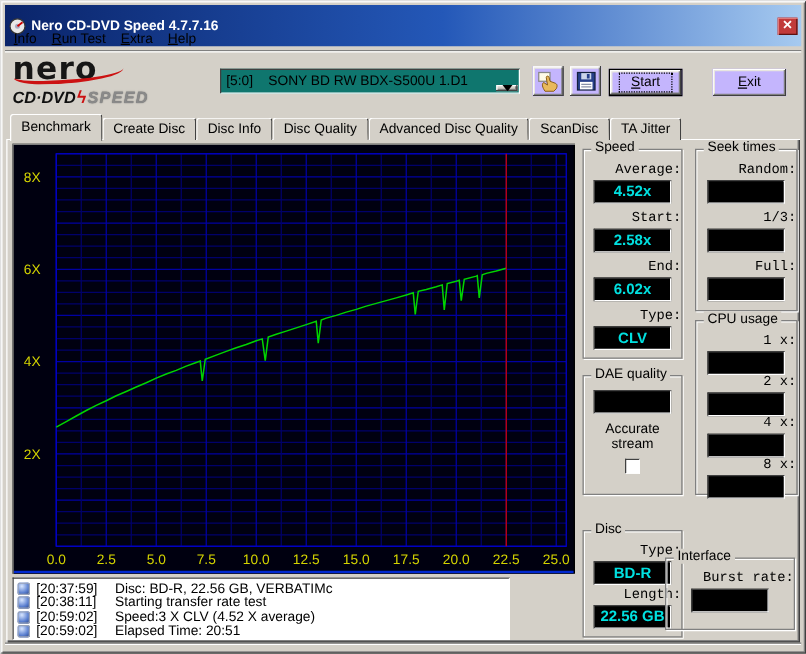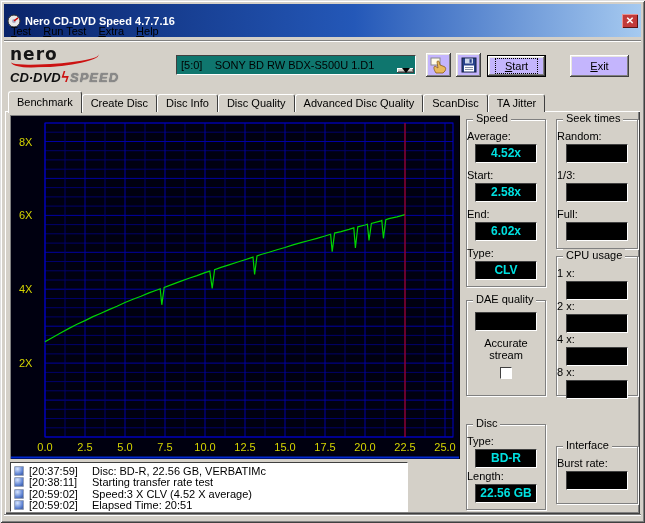--- a/index.html
+++ b/index.html
@@ -23,21 +23,21 @@
     box-shadow: inset 1px 1px 0 #e89090, inset -1px -1px 0 #5c1212;
     font-weight:bold; font-size:10px; line-height:13px; text-align:center; cursor:default;
   }
   
   .menubar { position:absolute; left:4px; top:22px; right:4px; height:18px; display:flex; align-items:center; padding-left:1px; }
   .menu-item { padding:2px 6px; }
   .menu-item::first-letter { text-decoration:underline; }
   .rule { position:absolute; left:4px; right:4px; height:2px; border-top:1px solid #808080; border-bottom:1px solid #ffffff; }
   
   .logo { position:absolute; left:10px; top:43px; width:160px; height:44px; }
-  .logo-nero { font-family:"DejaVu Sans",sans-serif; font-size:17px; font-weight:bold; color:#161616; line-height:23px; letter-spacing:1px; }
+  .logo-nero { font-family:"DejaVu Sans",sans-serif; font-size:25px; font-weight:bold; color:#161616; line-height:23px; letter-spacing:1px; }
   .logo-swoosh { position:absolute; left:1px; top:12px; width:88px; height:12px;
     border-bottom:3px solid #cc1212; border-radius:0 0 100% 45% / 0 0 16px 9px; transform:rotate(-2deg); }
   .logo-row2 { margin-top:3px; font-size:13px; font-weight:bold; display:flex; align-items:baseline; gap:1px; white-space:nowrap; }
   .logo-cddvd { color:#101010; font-style:italic; letter-spacing:0px; }
   .logo-bolt { color:#cc1212; font-size:14px; }
   .logo-speed { color:#8a8a8a; font-style:italic; letter-spacing:1px; text-shadow:0 0 1px #555; }
   .combo {
     position:absolute; left:176px; top:55px; width:240px; height:20px; background:#0f766e;
     border:1px solid; border-color:#404040 #ffffff #ffffff #404040; display:flex;align-items:flex-end;
   }
@@ -74,34 +74,34 @@
     position:absolute; left:10px; top:462px; width:398px; height:50px; background:#fff;
     border:1px solid; border-color:#404040 #ffffff #ffffff #404040; padding:2px 3px; overflow:hidden;
   }
   .log-row { display:flex; align-items:center; height:11.5px; gap:5px; white-space:nowrap; }
   .log-icon { width:10px; height:10px; flex:0 0 10px; border-radius:2px;
     background: radial-gradient(circle at 35% 30%, #d8e6ff, #5a7fd0 55%, #223a78); box-shadow:0 0 0 1px #9aa4b8 inset; }
   .log-time { width:58px; }
   
   .group { position:absolute; border:1px solid #808080; box-shadow: 1px 1px 0 #ffffff, inset 1px 1px 0 #ffffff; padding-top:10px; }
   .group-title { position:absolute; top:-8px; left:6px; background:#d4d0c8; padding:0 3px; }
-  .flabel { text-align:left; height:13px; line-height:13px; }
+  .flabel { text-align:right; height:13px; line-height:13px;font-family:Liberation Mono, monospace; }
   .lcd {
     width:62px; height:19px; margin:1px auto 6px auto; background:#000; color:#00e0e0;
     font-weight:bold; font-size:12px; line-height:17px; text-align:center;
     border:1px solid; border-color:#404040 #ffffff #ffffff #404040;
   }
   .g-speed { left:466px; top:119px; width:80px; height:168px; }
   .g-seek  { left:556px; top:119px; width:82px; height:130px; }
   .g-cpu   { left:556px; top:256px; width:82px; height:140px; }
   .g-cpu .lcd { margin-bottom:0; }
   .g-dae   { left:466px; top:300px; width:80px; height:96px; }
   .g-disc  { left:466px; top:424px; width:80px; height:86px; }
   .g-disc .lcd { margin-bottom:2px; }
-  .g-iface { left:556px; top:446px; width:82px; height:58px; }
+  .g-iface { left:532px; top:446px; width:104px; height:58px; }
   .checkbox { width:12px; height:12px; background:#fff; border:1px solid; border-color:#404040 #ffffff #ffffff #404040; margin:6px auto 0 auto; }
   .dae-text { text-align:center; margin-top:6px; }
   .statusbar { position:absolute; left:4px; right:4px; top:514px; height:6px; border-top:1px solid #808080; box-shadow: inset 0 1px 0 #ffffff; }
 </style>
 </head>
 <body>
 
 <div class="window">
 
   <div class="titlebar">
@@ -110,21 +110,21 @@
         <circle cx="7" cy="7" r="6" fill="#e8e8e8" stroke="#333"></circle>
         <circle cx="7" cy="7" r="2" fill="#a8a8c0"></circle>
         <line x1="7" y1="7" x2="11" y2="3.8" stroke="#c00" stroke-width="1.5"></line>
       </svg>
     </span>
     <span class="title-text">Nero CD-DVD Speed 4.7.7.16</span>
     <span class="close-btn"><span>✕</span></span>
   </div>
 
   <div class="menubar">
-    <span class="menu-item">Test</span>
+    <span class="menu-item">Info</span>
     <span class="menu-item">Run Test</span>
     <span class="menu-item">Extra</span>
     <span class="menu-item">Help</span>
   </div>
   <div class="rule" style="top:40px;"></div>
 
   <div class="logo">
     <div class="logo-nero">nero</div>
     <div class="logo-swoosh"></div>
     <div class="logo-row2">

